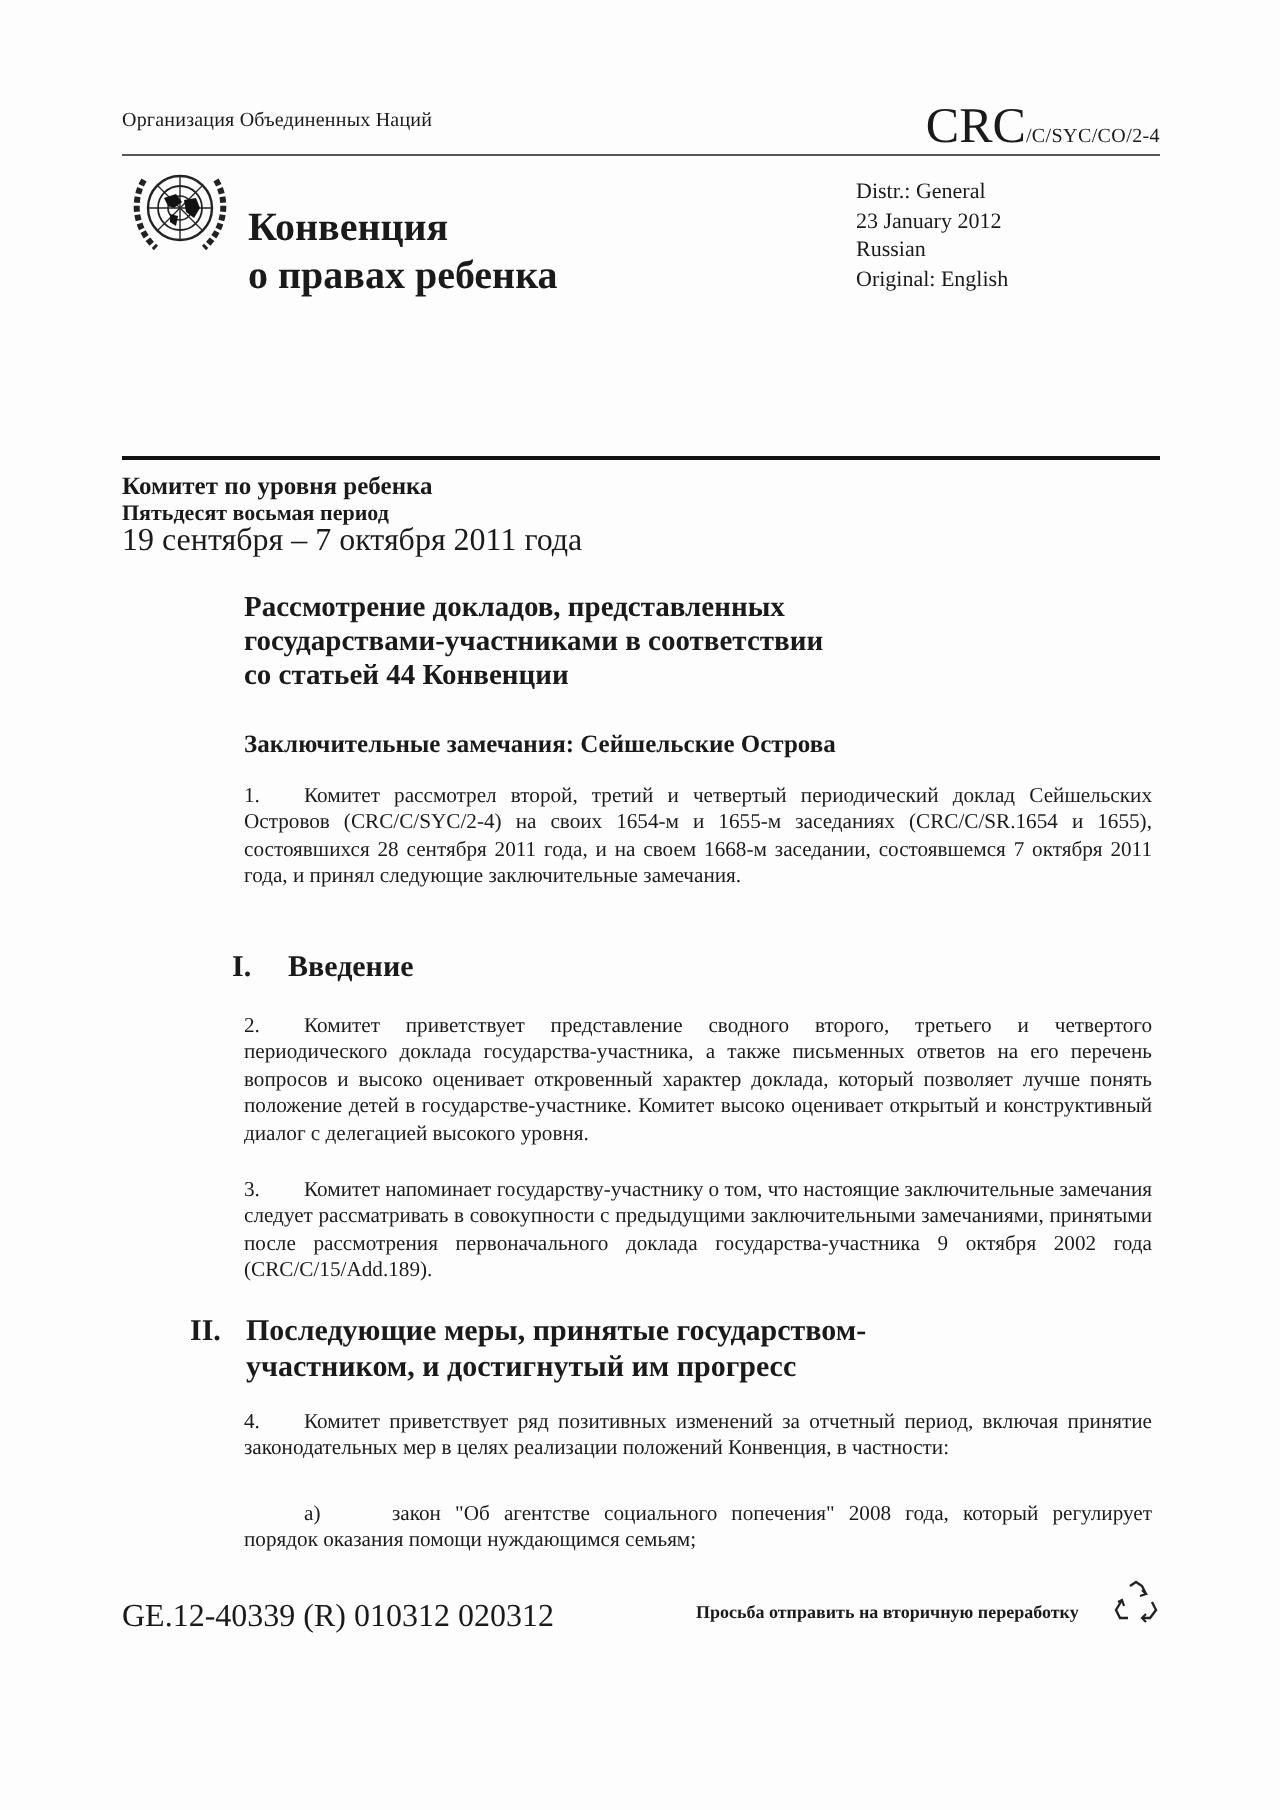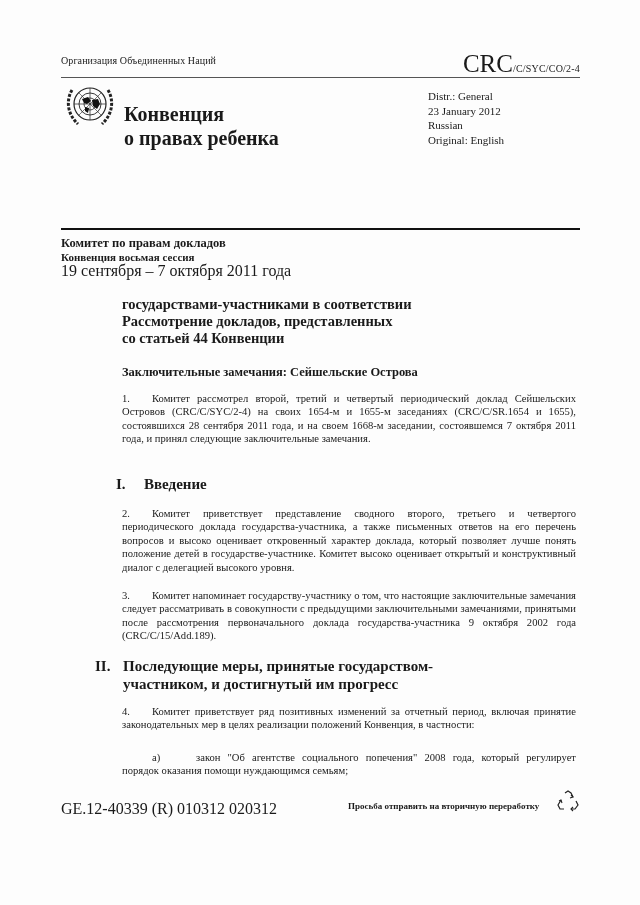--- a/index.html
+++ b/index.html
@@ -68,28 +68,28 @@
 <div class="abs distr">
   <div>Distr.: General</div>
   <div>23 January 2012</div>
   <div>Russian</div>
   <div>Original: English</div>
 </div>
 
 <div class="abs rule-thick"></div>
 
 <div class="abs committee">
-  <div class="c1">Комитет по правам докладов</div>
-  <div class="c2">Конвенция восьмая сессия</div>
+  <div class="c1">Комитет по уровня ребенка</div>
+  <div class="c2">Пятьдесят восьмая период</div>
   <div class="c3">19 сентября – 7 октября 2011 года</div>
 </div>
 
 <div class="abs doc-title">
+  <div>Рассмотрение докладов, представленных</div>
   <div>государствами-участниками в соответствии</div>
-  <div>Рассмотрение докладов, представленных</div>
   <div>со статьей 44 Конвенции</div>
 </div>
 <div class="abs subtitle">Заключительные замечания: Сейшельские Острова</div>
 
 <div class="para" style="top:392px;">
   <span class="num">1.</span><span>Комитет рассмотрел второй, третий и четвертый периодический доклад Сейшельских Островов (CRC/C/SYC/2-4) на своих 1654-м и 1655-м заседаниях (CRC/C/SR.1654 и 1655), состоявшихся 28 сентября 2011 года, и на своем 1668-м заседании, состоявшемся 7 октября 2011 года, и принял следующие заключительные замечания.</span>
 </div>
 
 <div class="h1" style="top:476px;margin-left:21px;">
   <span class="roman">I.</span><span class="txt">Введение</span>

